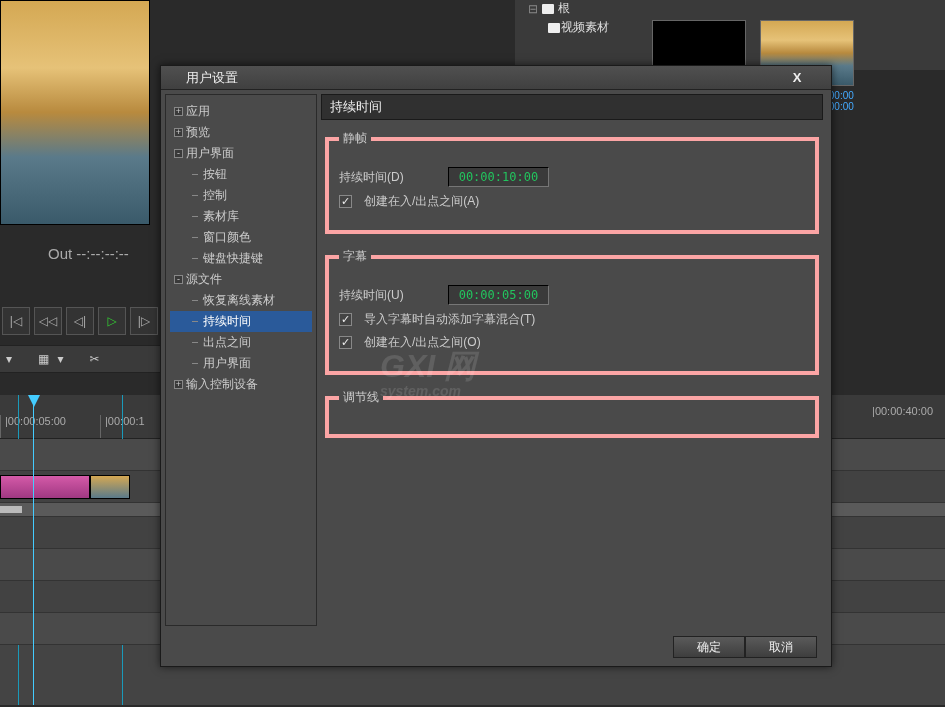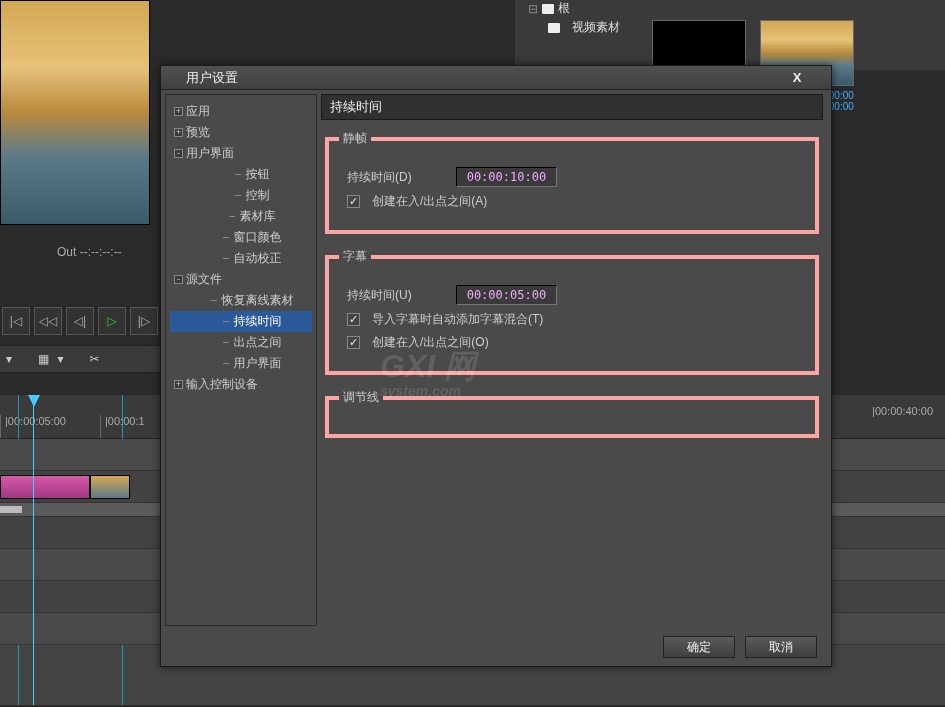--- a/index.html
+++ b/index.html
@@ -13,22 +13,22 @@
   overflow: hidden;
 }
 
 
 .bg-preview {
   position: absolute; left: 0; top: 0; width: 150px; height: 225px;
   background: linear-gradient(to bottom, #d4a853 0%, #e6c278 30%, #b88a3e 50%, #5a7a8a 70%, #3a5a6a 100%);
   border: 1px solid #000;
 }
 .bg-out {
-  position: absolute; left: 17px; top: 245px; width: 160px; height: 20px;
-  color: #aaa; font-size: 12px; padding-left: 40px;
+  position: absolute; left: 8px; top: 245px; width: 160px; height: 20px;
+  color: #aaa; font-size: 15px; padding-left: 40px;
 }
 .bg-transport {
   position: absolute; left: 0; top: 305px; width: 160px; height: 32px;
   display: flex; gap: 4px; padding: 2px;
 }
 .bg-transport .btn {
   width: 32px; height: 28px; background: #333; border: 1px solid #555;
   display: flex; align-items: center; justify-content: center; color: #aaa;
 }
 .bg-toolbar2 {
@@ -73,21 +73,21 @@
 
 .bg-right {
   position: absolute; right: 0; top: 0; width: 430px; height: 70px;
   background: #3a3a3a;
 }
 .tree-stub {
   position: absolute; left: 510px; top: 0; width: 125px; height: 50px;
   color: #ddd; font-size: 12px;
 }
 .tree-stub .root { padding-left: 18px; display: flex; align-items: center; gap: 4px; }
-.tree-stub .child { padding-left: 38px; display: flex; align-items: center; gap: 12px; margin-top: 2px; }
+.tree-stub .child { padding-left: 38px; display: flex; align-items: center; gap: 1px; margin-top: 2px; }
 .folder-ico { width: 12px; height: 10px; background: #eee; border-radius: 1px; }
 .thumb {
   position: absolute; background: #000; border: 1px solid #666;
 }
 .thumb.big {
   left: 760px; top: 20px; width: 94px; height: 66px;
   background: linear-gradient(to bottom, #d4a853 0%, #e6c278 30%, #b88a3e 50%, #5a7a8a 70%, #3a5a6a 100%);
 }
 
 
@@ -113,21 +113,21 @@
 .dlg-tree {
   width: 152px; border: 1px solid #2a2a2a; margin: 4px; padding: 6px 4px;
   background: #4a4a4a; overflow: hidden;
 }
 .tree-node {
   padding: 2px 0 2px 4px; color: #ccc; font-size: 12px;
   display: flex; align-items: center; gap: 3px; cursor: pointer;
   white-space: nowrap;
 }
 .tree-node.l1 { padding-left: 4px; }
-.tree-node.l2 { padding-left: 22px; justify-content: center; }
+.tree-node.l2 { padding-left: 22px; }
 .tree-node.l2::before {
   content: ""; width: 6px; height: 1px; background: #888; margin-right: 2px;
 }
 .tree-node.selected { background: #2a5a9a; color: #fff; }
 .expander {
   width: 9px; height: 9px; border: 1px solid #888; font-size: 9px; line-height: 7px;
   text-align: center; color: #ccc; background: #3a3a3a;
 }
 .dlg-right {
   flex: 1; padding: 4px 8px 4px 0;
@@ -137,38 +137,38 @@
   padding: 3px 8px; font-size: 13px; margin-bottom: 10px;
 }
 fieldset {
   border: 4px solid #fca5a5; margin: 0 4px 14px 4px; padding: 14px 10px 14px 10px;
   position: relative;
 }
 fieldset legend {
   color: #ccc; padding: 0 4px; font-size: 12px; background: #4a4a4a;
 }
 .row {
-  display: flex; align-items: center; gap: 12px; margin: 6px 8px;
+  display: flex; align-items: center; gap: 12px; margin: 6px 0;
 }
 .row label.lbl { width: auto; color: #ccc; }
 .val-box {
-  background: #3a3a3a; border: 1px inset #222; color: #f0abfc;
+  background: #3a3a3a; border: 1px inset #222; color: #22c55e;
   padding: 2px 10px; min-width: 78px; text-align: center; font-family: monospace;
 }
 .chk {
   width: 13px; height: 13px; border: 1px solid #888; background: #444;
   display: inline-flex; align-items: center; justify-content: center;
   color: #eee; font-size: 11px;
 }
 .input-num {
   background: #3a3a3a; border: 1px inset #222; color: #eee;
   padding: 2px 6px; width: 68px;
 }
 .dlg-footer {
-  display: flex; justify-content: flex-end; gap: 10px; padding: 6px 14px;
+  display: flex; justify-content: flex-end; padding: 6px 14px;
 }
 .btn-std {
   width: 72px; height: 22px; background: linear-gradient(to bottom, #5a5a5a, #3e3e3e);
   border: 1px solid #222; color: #eee; font-size: 12px; text-align: center;
   line-height: 20px; cursor: pointer;
 }
 .watermark {
   position: absolute; left: 380px; top: 345px; font-size: 32px;
   color: rgba(255,255,255,0.12); font-style: italic; font-weight: bold;
   z-index: 14; pointer-events: none;
@@ -274,21 +274,21 @@
       <div class="tree-node l2">
           <span>控制</span>
         </div>
       <div class="tree-node l2">
           <span>素材库</span>
         </div>
       <div class="tree-node l2">
           <span>窗口颜色</span>
         </div>
       <div class="tree-node l2">
-          <span>自动校正</span>
+          <span>键盘快捷键</span>
         </div>
       <div class="tree-node l1">
           <span class="expander">-</span>
           <span>源文件</span>
         </div>
       <div class="tree-node l2">
           <span>恢复离线素材</span>
         </div>
       <div class="tree-node l2 selected">
           <span>持续时间</span>

